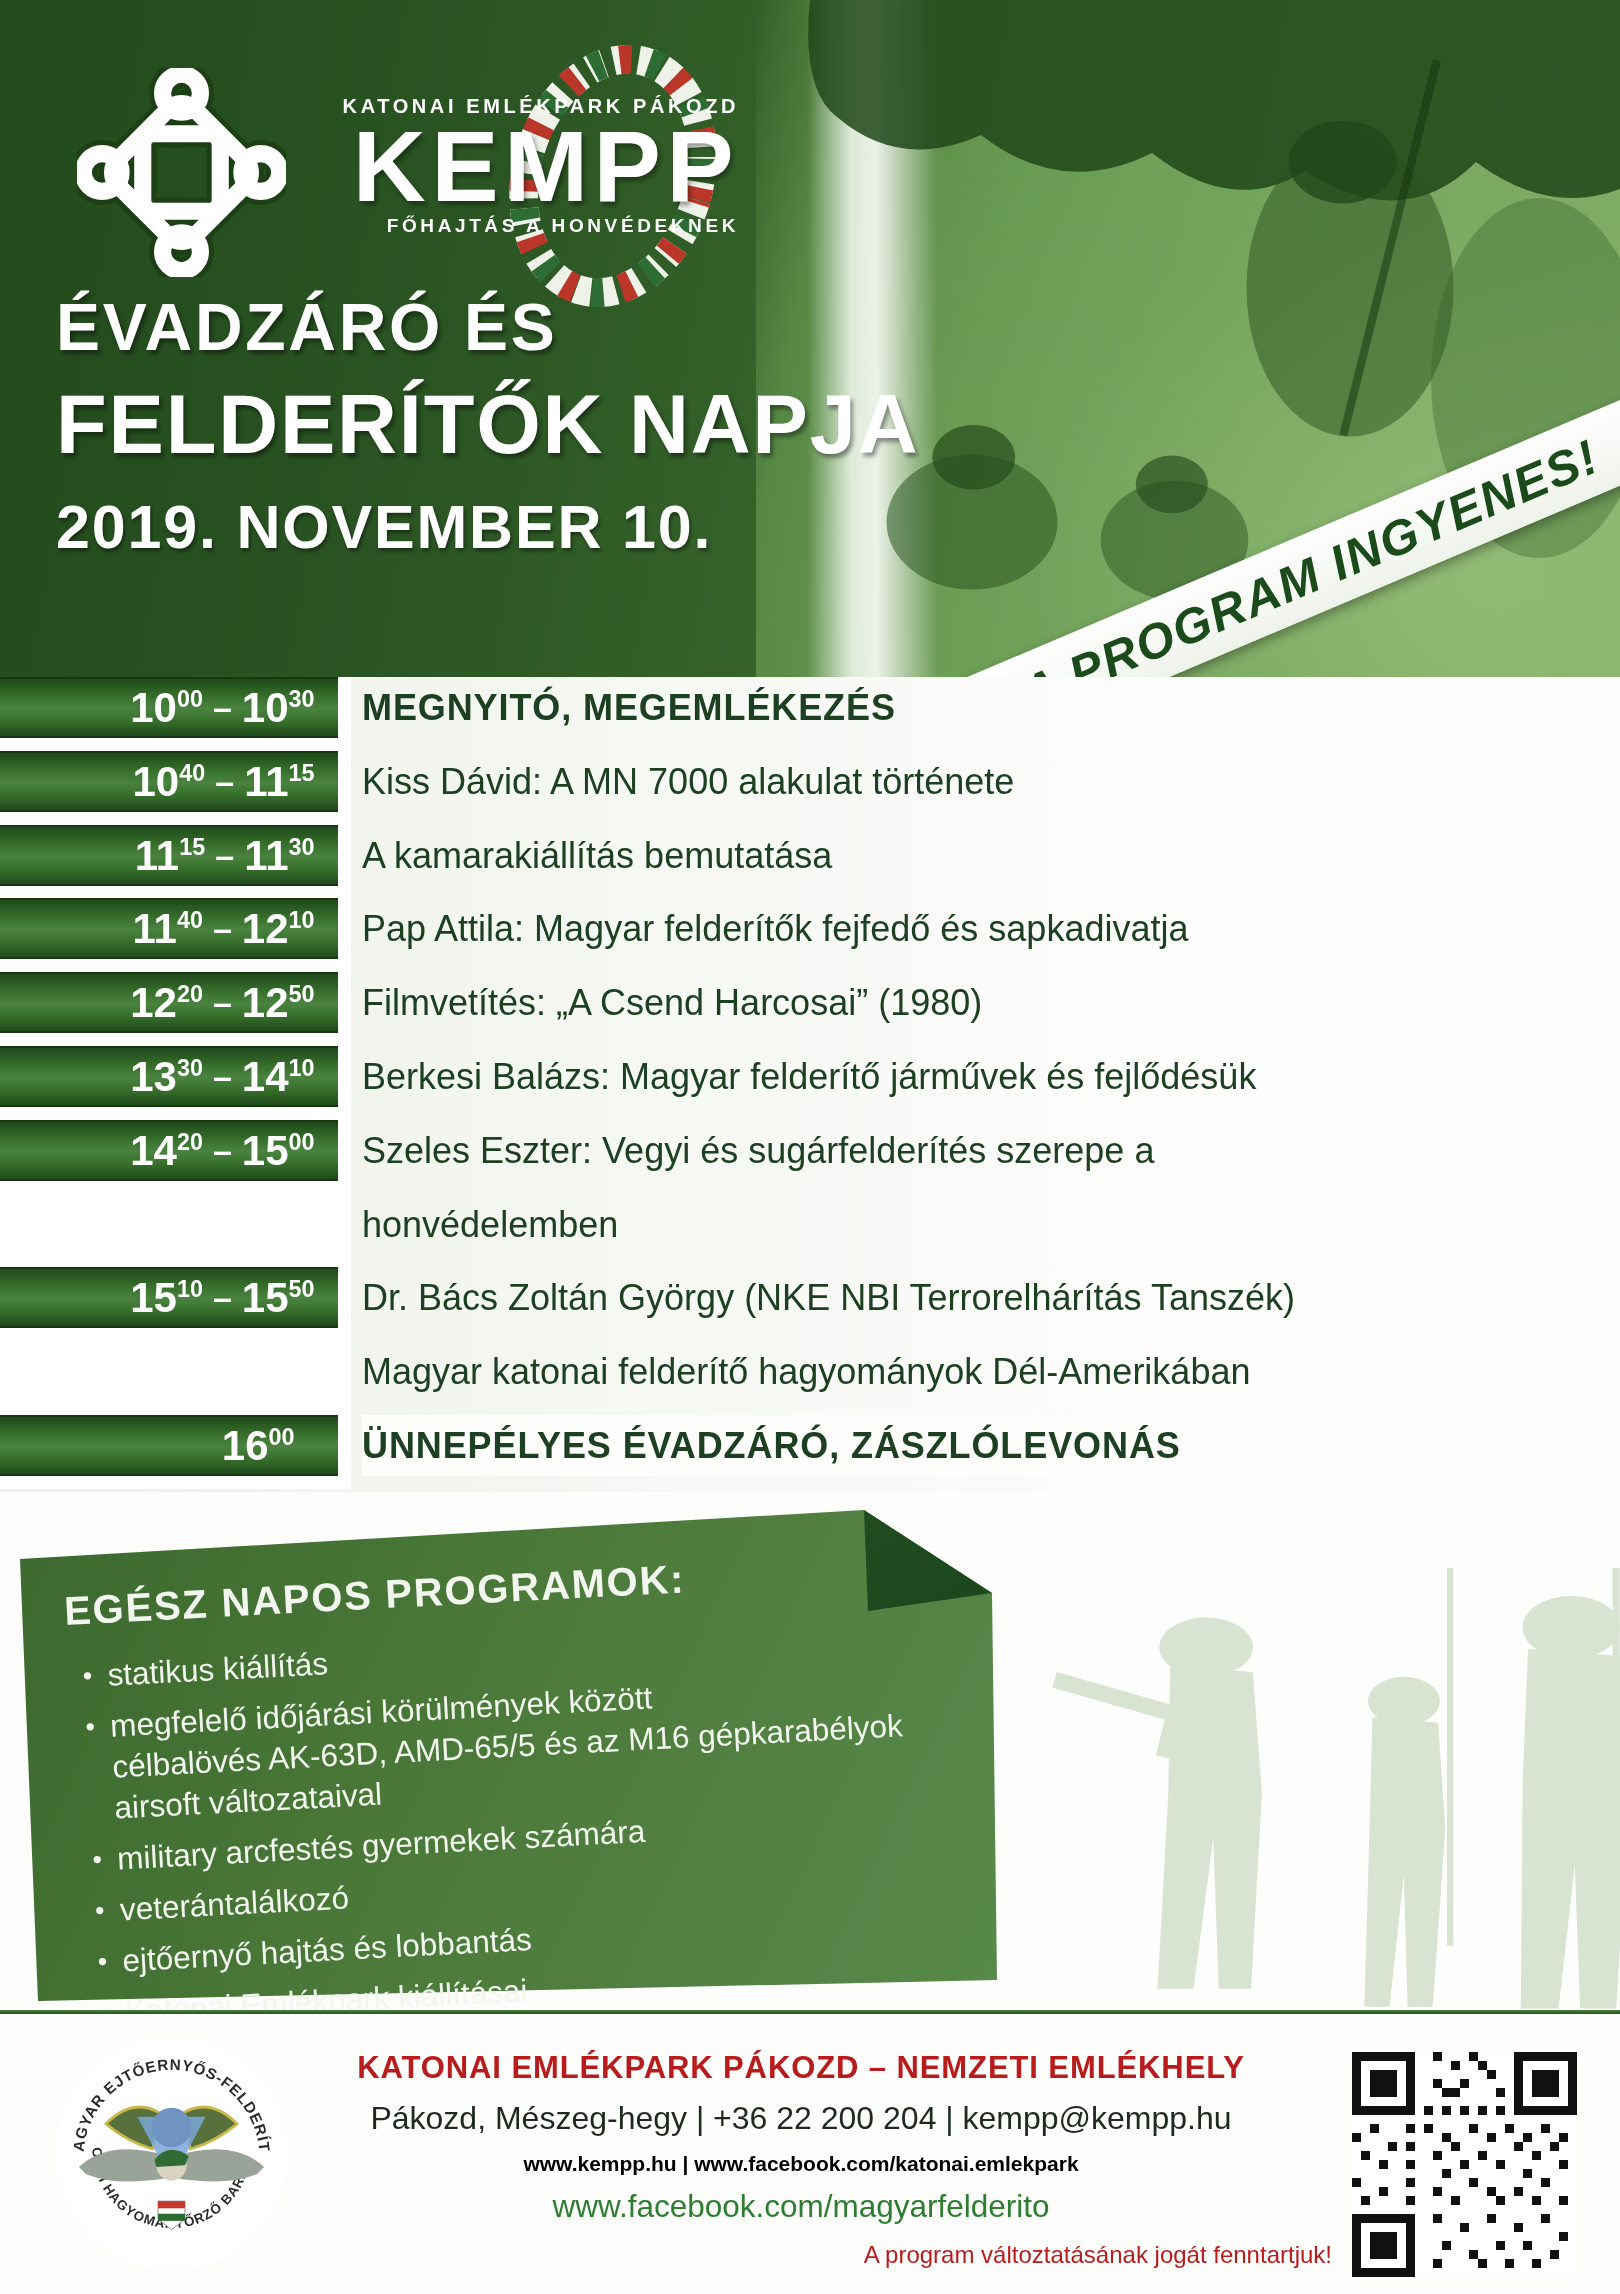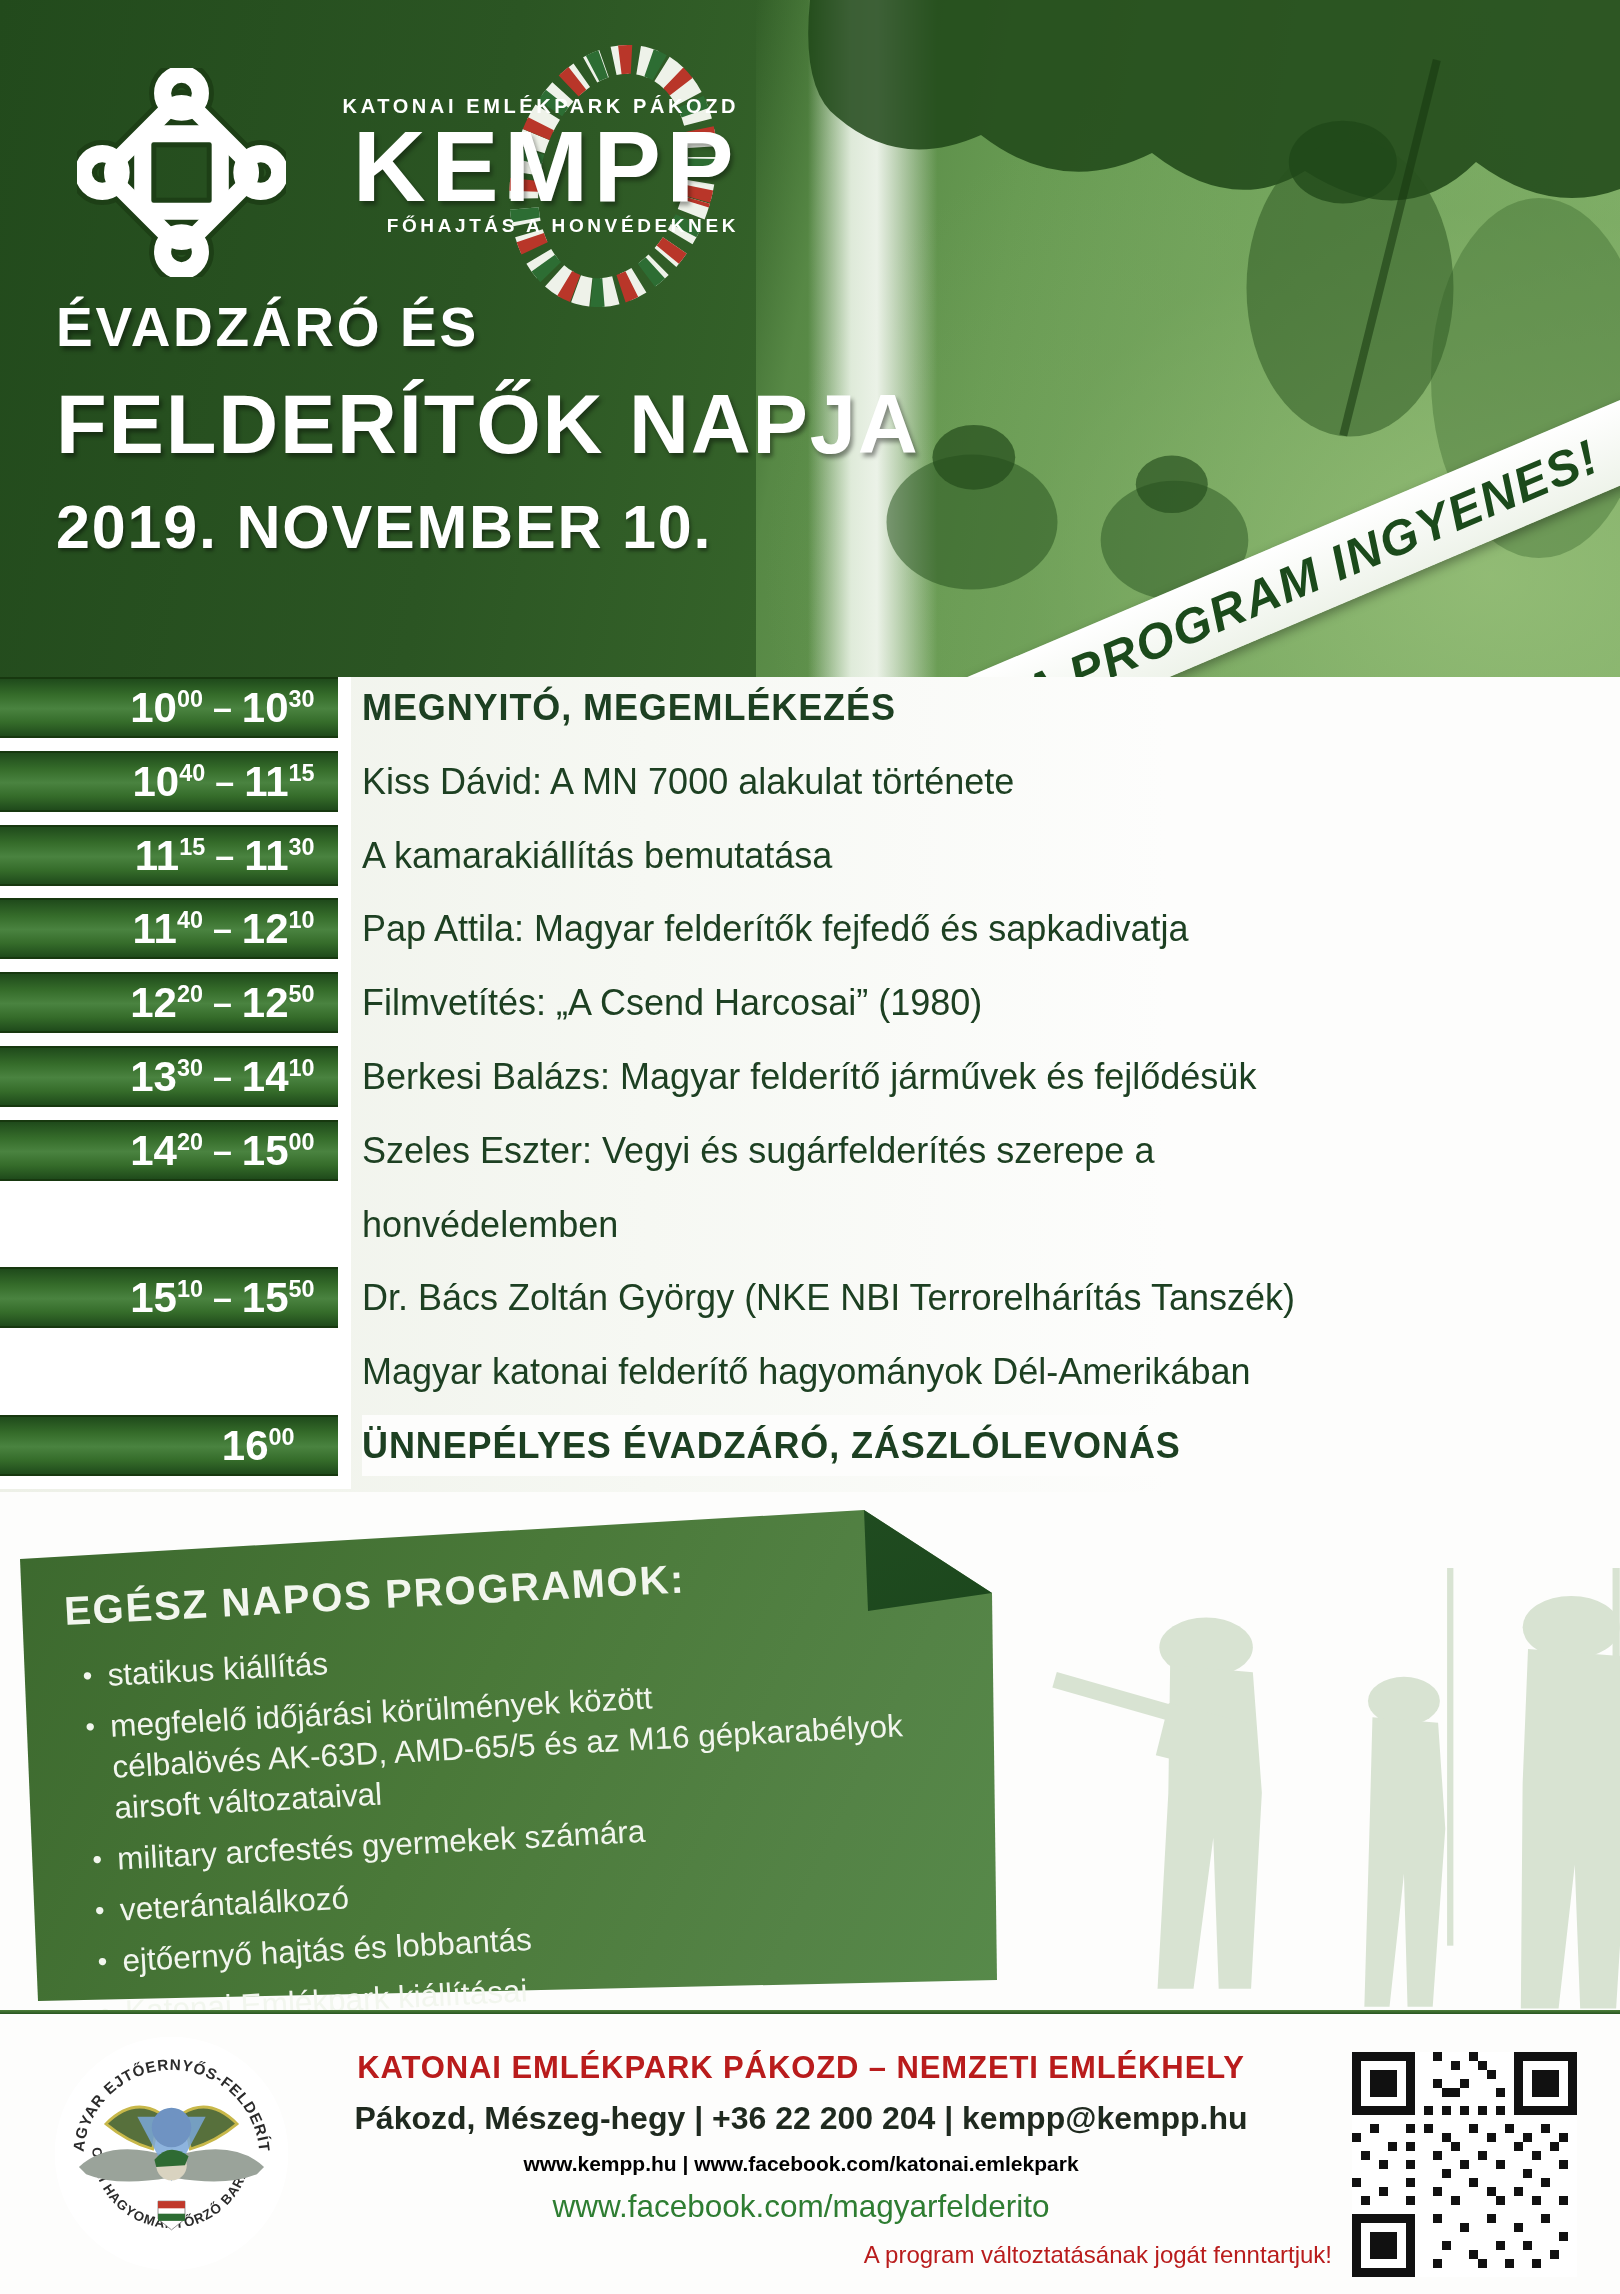--- a/index.html
+++ b/index.html
@@ -18,21 +18,21 @@
       linear-gradient(100deg,rgba(77,127,58,0) 0%,rgba(93,143,74,.85) 10%,#679a52 30%,#74a75e 60%,#85b46c 100%);}
   .photo svg{position:absolute;left:0;top:0;}
   .logoRow{position:absolute;left:77px;top:54px;z-index:3;}
   .knot{position:absolute;left:0;top:13.5px;}
   .wreath{position:absolute;left:410px;top:-31.5px;}
   .logoText{position:absolute;left:194px;top:41px;width:468px;text-align:right;color:#fff;}
   .logoSmallTop{font-size:20px;font-weight:bold;letter-spacing:3.6px;white-space:nowrap;}
   .logoName{font-size:101px;font-weight:bold;letter-spacing:5.4px;line-height:97px;text-shadow:2.7px 3.6px 4.5px rgba(0,0,0,.35);}
   .logoSmallBottom{font-size:19px;font-weight:bold;letter-spacing:3.6px;white-space:nowrap;}
   .titleBlock{position:absolute;left:56px;top:279px;z-index:3;color:#fff;}
-  .title1{font-size:55px;font-weight:bold;letter-spacing:2.7px;line-height:97px;text-shadow:2.7px 3.6px 4.5px rgba(0,0,0,.4);white-space:nowrap;}
+  .title1{font-size:66px;font-weight:bold;letter-spacing:2.7px;line-height:97px;text-shadow:2.7px 3.6px 4.5px rgba(0,0,0,.4);white-space:nowrap;}
   .title2{font-size:83px;font-weight:bold;letter-spacing:1.8px;line-height:97px;text-shadow:2.7px 3.6px 4.5px rgba(0,0,0,.4);white-space:nowrap;}
   .dateLine,.timeLine{font-size:61px;font-weight:bold;letter-spacing:1.8px;line-height:77px;text-shadow:1.8px 2.7px 3.6px rgba(0,0,0,.4);white-space:nowrap;}
   .dateLine{margin-top:16px;}
   .ribbon{position:absolute;left:950px;top:535px;width:720px;height:79px;background:linear-gradient(180deg,#ffffff,#eef3ea);
     transform:rotate(-23deg);display:flex;align-items:center;justify-content:center;z-index:4;
     box-shadow:0 4.5px 10.8px rgba(0,0,0,.35);}
   .ribbon span{font-size:49px;font-weight:bold;font-style:italic;color:#1b4a1b;letter-spacing:1.8px;white-space:nowrap;}
   
   .sched{position:absolute;left:0;top:677px;width:1620px;height:815px;z-index:3;
     background:linear-gradient(90deg,#edf0e7 0%,#f6f8f3 40%,#fdfdfc 72%);}
@@ -68,21 +68,21 @@
   
   .sil{position:absolute;left:1026px;top:1568px;z-index:1;}
   .rule{position:absolute;left:0;top:2010px;width:1620px;height:4.5px;z-index:2;
     background:linear-gradient(180deg,#4c7f3a,#1f4a1a);}
   
   .footer{position:absolute;left:0;top:2014px;width:1620px;height:280px;background:#fdfdfc;z-index:3;}
   .roundel{position:absolute;left:52px;top:20px;}
   .qr{position:absolute;left:1352px;top:38px;}
   .fText{position:absolute;left:270px;top:36px;width:1062px;text-align:center;}
   .fOrg{font-size:31px;font-weight:bold;letter-spacing:0.9px;color:#b91c1c;white-space:nowrap;}
-  .fContact{font-size:32px;font-weight:bold;color:#1f2a1f;margin-top:14.4px;white-space:nowrap;}
+  .fContact{font-size:32px;font-weight:normal;color:#1f2a1f;margin-top:14.4px;white-space:nowrap;}
   .fWeb{font-size:21px;font-weight:bold;color:#000000;margin-top:14.4px;white-space:nowrap;}
   .fFb{font-size:31.5px;font-weight:normal;color:#2e7d32;margin-top:12.6px;white-space:nowrap;}
   .fNote{font-size:24px;color:#b91c1c;margin-top:16px;white-space:nowrap;text-align:right;}
 </style>
 </head>
 <body>
 
 <div class="poster">
 
   <div class="header">

